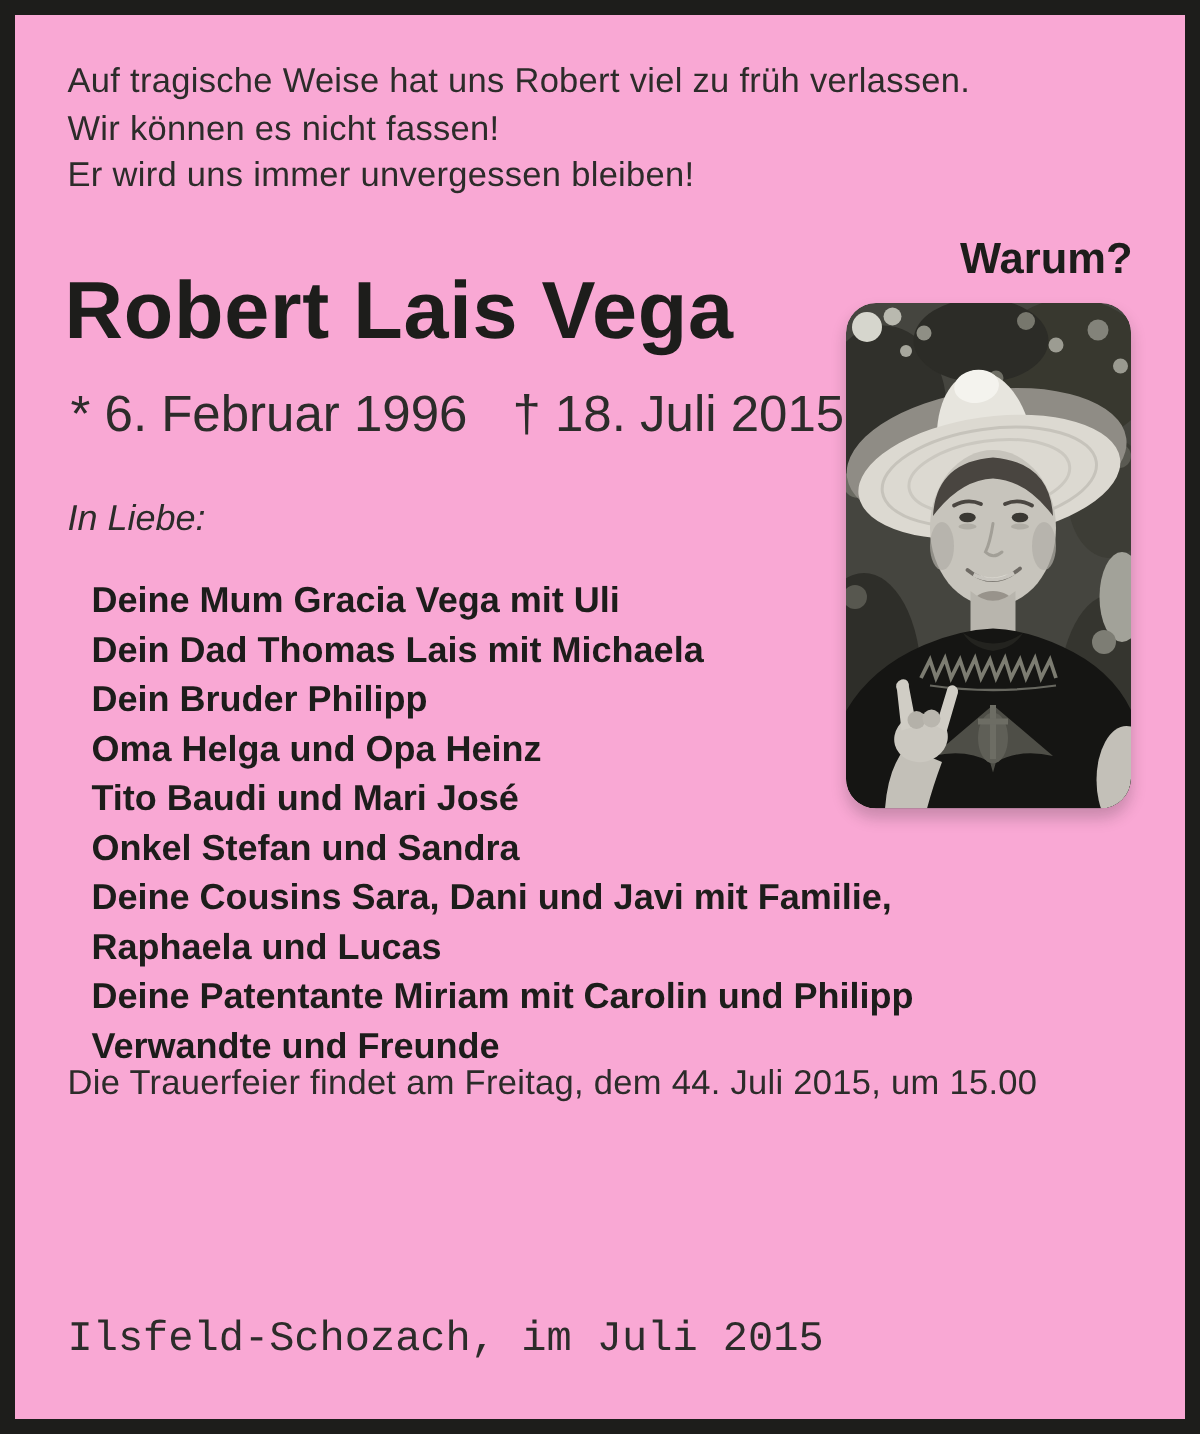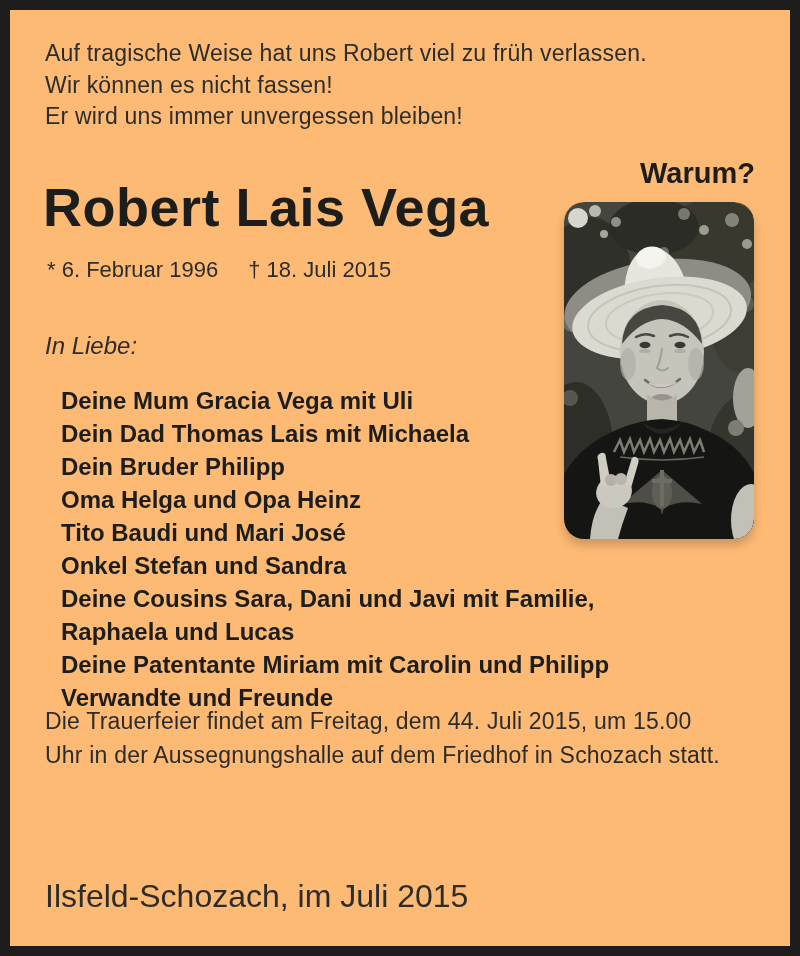--- a/index.html
+++ b/index.html
@@ -1,21 +1,21 @@
 <!DOCTYPE html>
 <html><head>
 <meta charset="utf-8">
 <style>
   html, body { margin: 0; padding: 0; background: #2a2a28; }
   .sheet {
     position: relative;
     width: 800px;
     height: 956px;
     box-sizing: border-box;
-    background: #fdba74;
+    background: #f9a8d4;
     border: 10px solid #1d1d1b;
     font-family: "Liberation Sans", "DejaVu Sans", sans-serif;
     color: #1d1d1b;
     overflow: hidden;
     padding-left: 14px;
   }
   .intro {
     position: absolute;
     left: 35px; top: 28px;
     font-size: 23px;
@@ -30,21 +30,21 @@
     margin: 0;
     font-size: 54px;
     font-weight: 700;
     letter-spacing: 0.5px;
     color: #1d1d1b;
     white-space: nowrap;
   }
   .dates {
     position: absolute;
     left: 37px; top: 247px;
-    font-size: 22px;
+    font-size: 34px;
     font-weight: 400;
     color: #2c2c2a;
     white-space: nowrap;
   }
   .dates .death-date { margin-left: 30px; }
   .warum-photo {
     position: absolute;
     left: 553px; top: 146px;
     width: 192px;
     text-align: right;
@@ -90,23 +90,24 @@
     font-weight: 400;
     color: #2c2c2a;
     letter-spacing: 0.2px;
   }
   .para .pline { display: block; white-space: nowrap; }
   .trauerfeier { top: 694px; }
   .urnenbeisetzung { top: 786px; }
   .place-date {
     position: absolute;
     left: 35px; top: 868px;
-    font-size: 32px;
-    font-weight: 400;
-    color: #2c2c2a;
+    font-size: 28px;
+    font-weight: 400;
+    color: #2c2c2a;
+    font-family: Liberation Mono, monospace;
   }
 </style>
 </head>
 <body>
 
 <div class="sheet">
 
   <div class="intro">
     <div class="intro-line">Auf tragische Weise hat uns Robert viel zu früh verlassen.</div>
       <div class="intro-line">Wir können es nicht fassen!</div>
@@ -219,19 +220,18 @@
       <li>Tito Baudi und Mari José</li>
       <li>Onkel Stefan und Sandra</li>
       <li>Deine Cousins Sara, Dani und Javi mit Familie,</li>
       <li>Raphaela und Lucas</li>
       <li>Deine Patentante Miriam mit Carolin und Philipp</li>
       <li>Verwandte und Freunde</li>
   </ul>
 
   <p class="para trauerfeier">
     <span class="pline">Die Trauerfeier findet am Freitag, dem 44. Juli 2015, um 15.00</span>
-    <span class="pline">Uhr in der Aussegnungshalle auf dem Friedhof in Schozach statt.</span>
   </p>
 
 
   <div class="place-date">Ilsfeld-Schozach, im Juli 2015</div>
 
 </div>
 
 </body></html>

